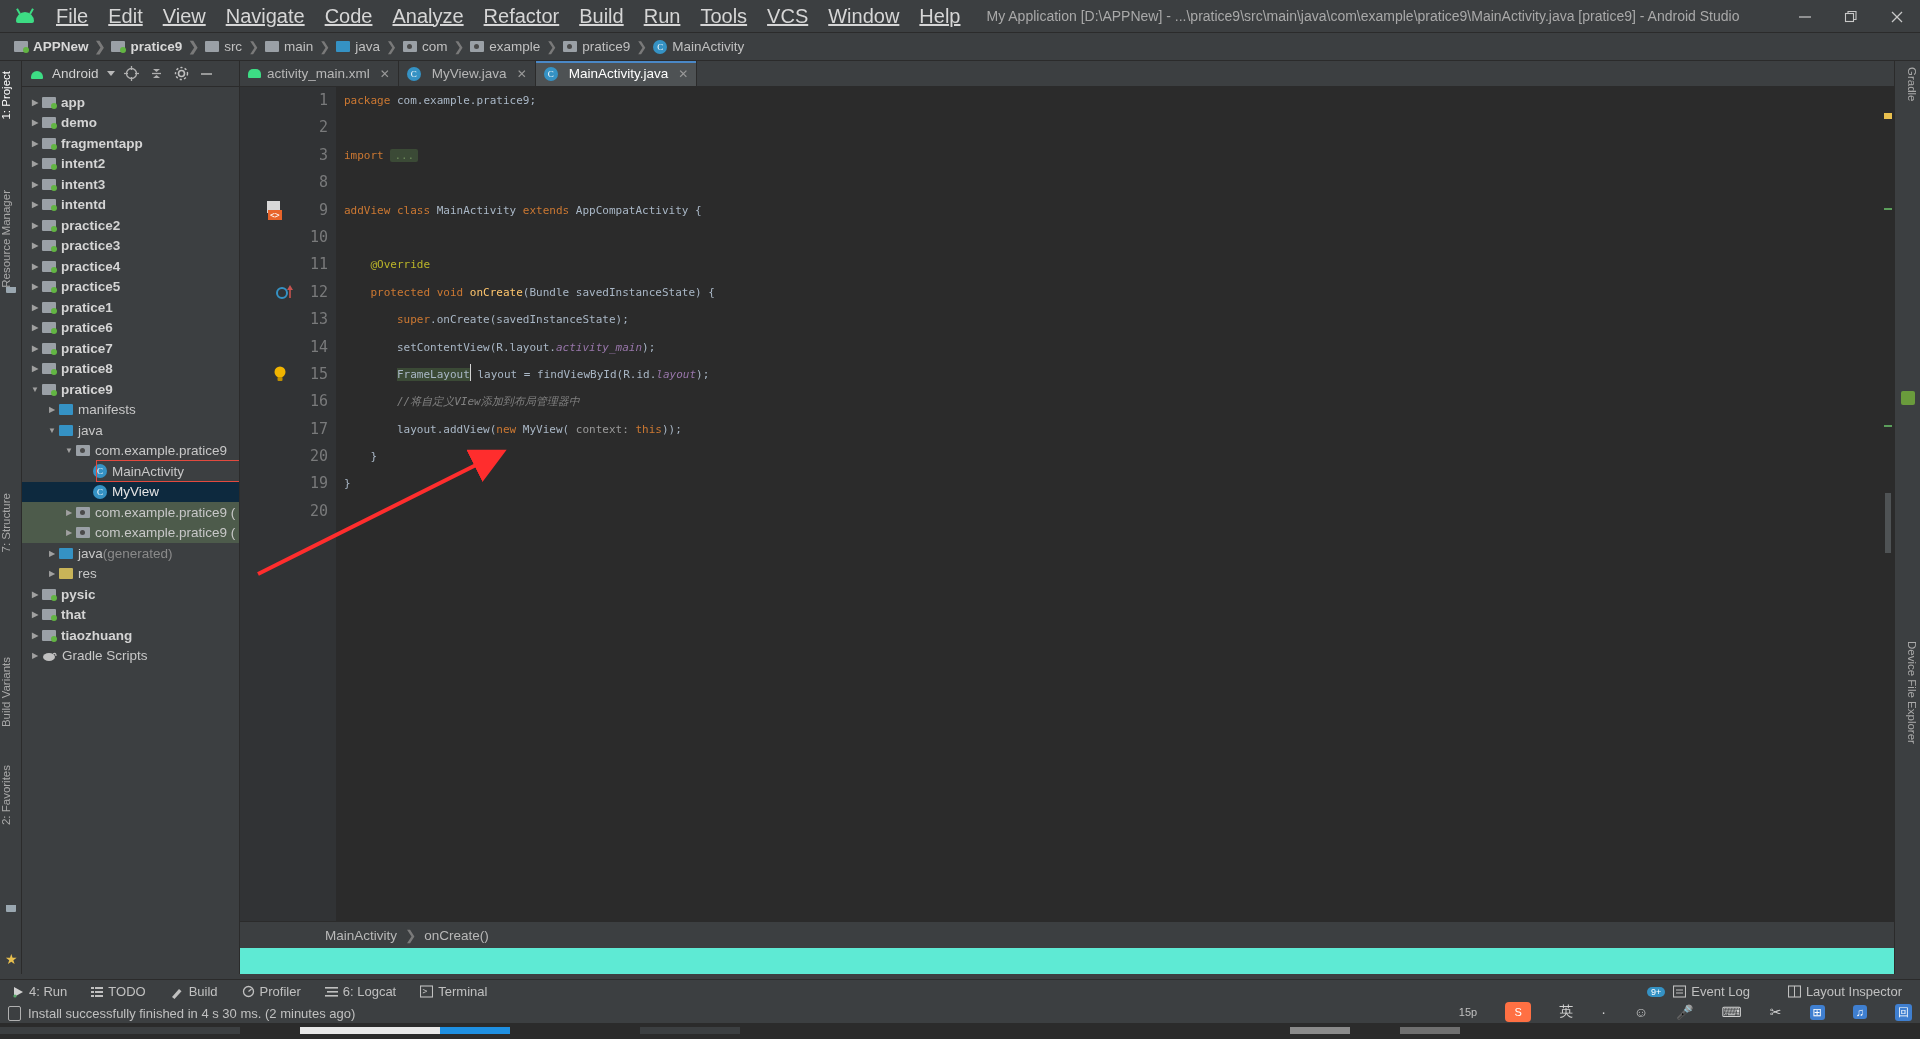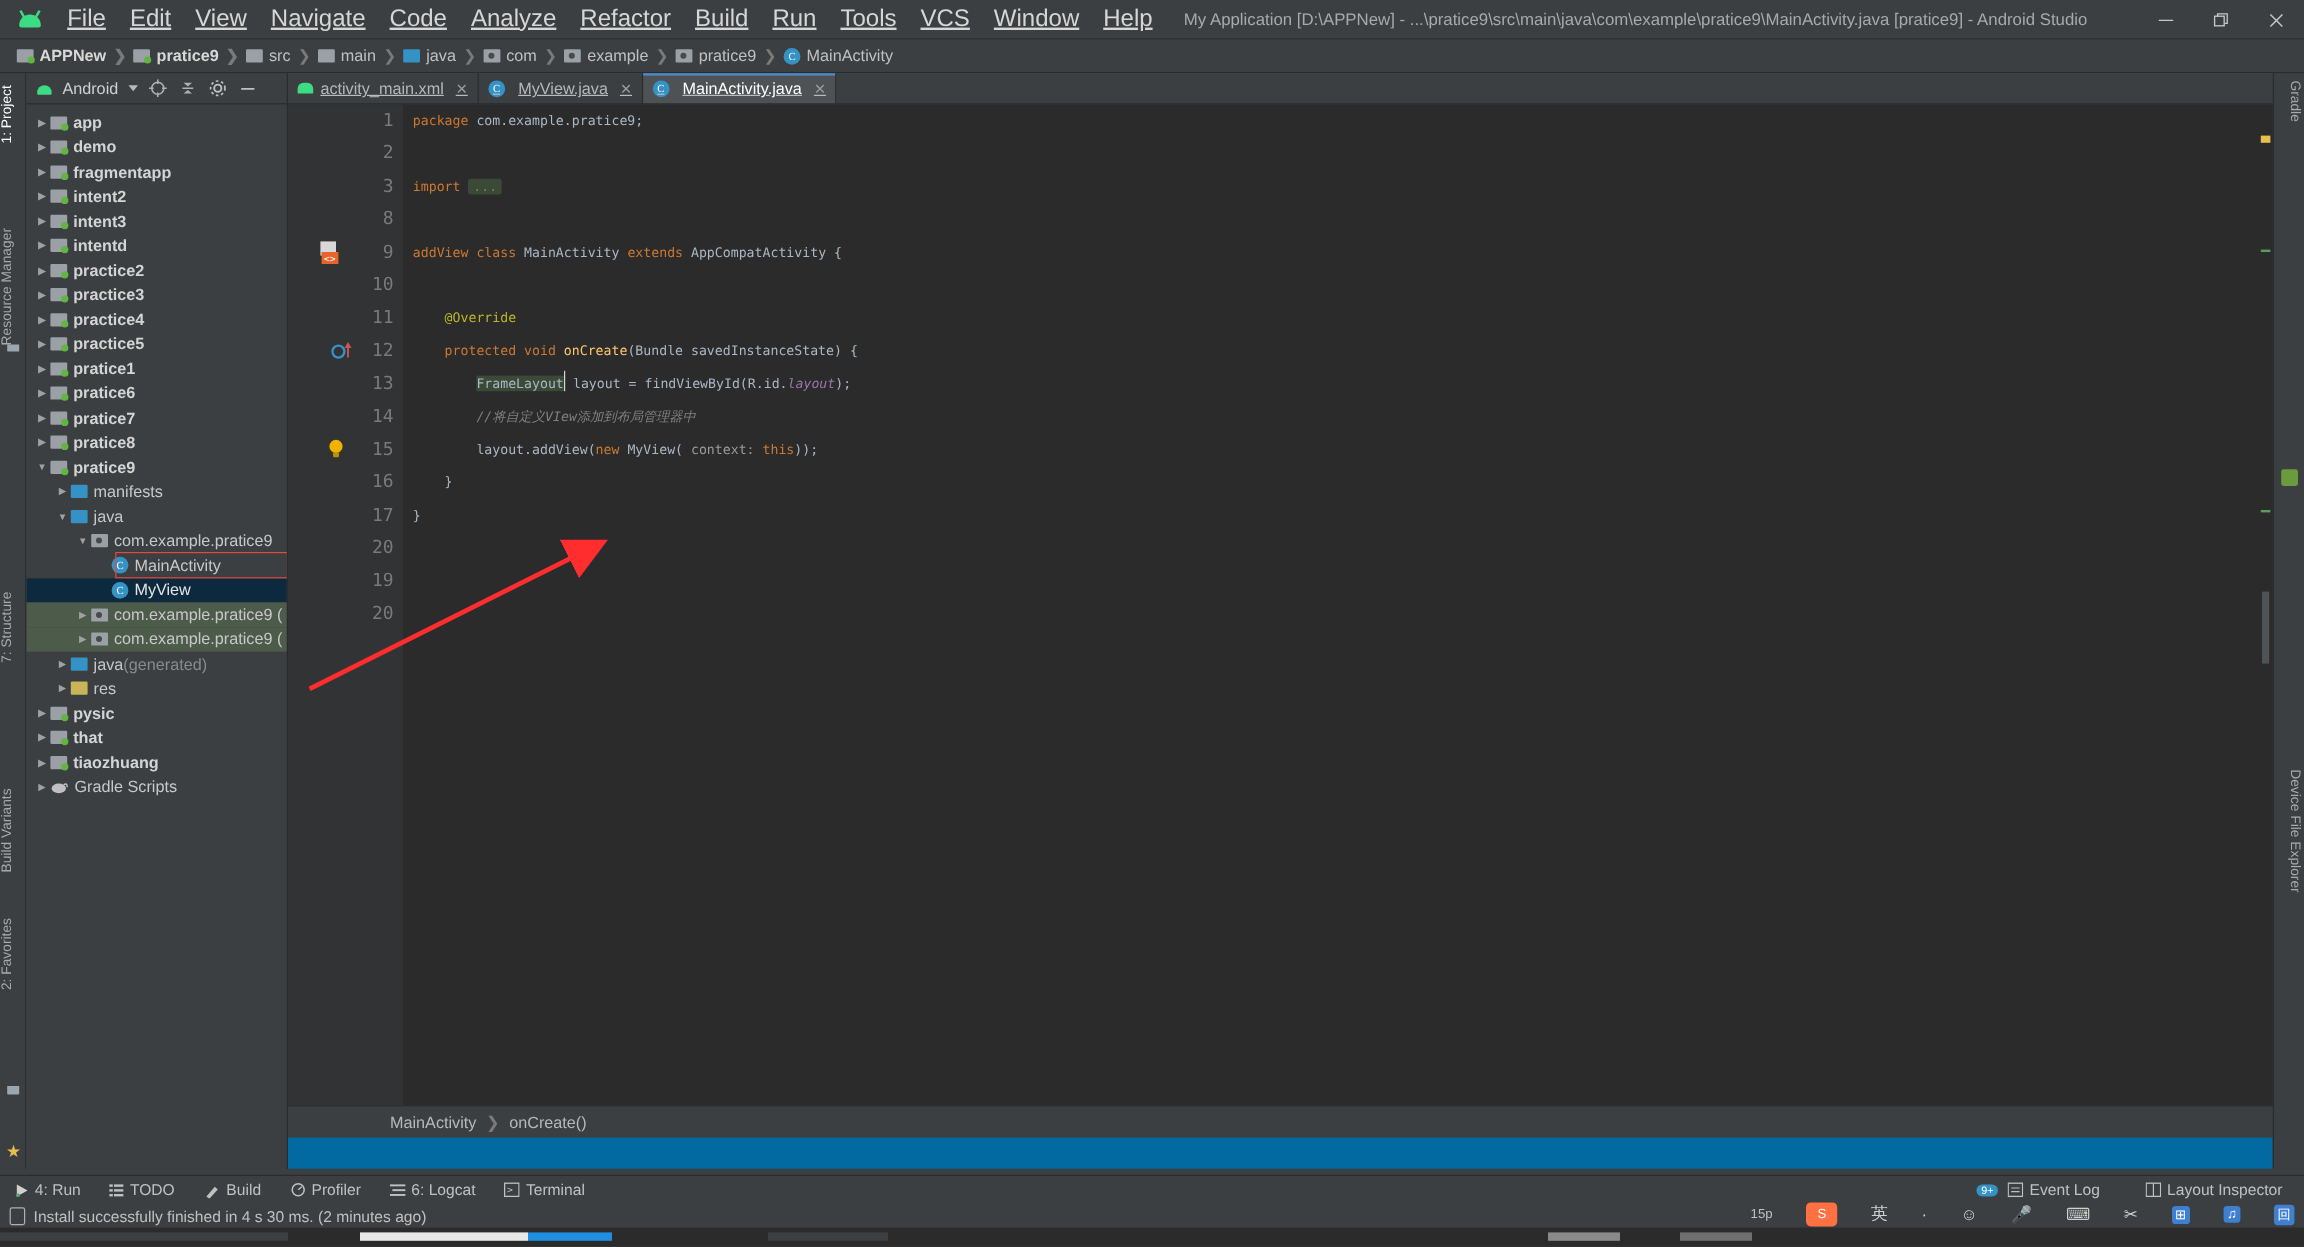--- a/index.html
+++ b/index.html
@@ -123,21 +123,21 @@
   .arrow{
     width:14px; display:inline-block; text-align:center; font-size:8px; color:#a0a0a0;
     flex:0 0 14px;
   }
   .gray{ color:#8a8a8a; font-weight:normal; }
   .redbox{
     position:absolute; border:1.5px solid #e24a3f; pointer-events:none;
   }
 
   
-  .editorwrap{ position:absolute; left:240px; top:61px; right:26px; height:913px; background:#0369a1;text-decoration:underline;}
+  .editorwrap{ position:absolute; left:240px; top:61px; right:26px; height:913px; background:#5eead4;}
   .tabbar{
     height:26px; background:#3c3f41; display:flex; align-items:stretch;
     border-bottom:1px solid #2b2b2b;
   }
   .etab{
     display:flex; align-items:center; gap:6px; padding:0 8px;
     font-size:13.5px; color:#b7b7b7; border-right:1px solid #2b2b2b;
     position:relative; cursor:default;
   }
   .etab.active{ background:#4e5254; color:#ffffff; }
@@ -708,20 +708,22 @@
         </div>
       <div class="code">
         <div class="cl"><span class="kw">package</span><span class="plain"> com.example.pratice9;</span></div>
         <div class="cl"></div>
         <div class="cl"><span class="kw">import</span><span class="plain"> </span><span class="fold">...</span></div>
         <div class="cl"></div>
         <div class="cl"><span class="kw">addView class</span><span class="plain"> </span><span class="plain">MainActivity</span><span class="plain"> </span><span class="kw">extends</span><span class="plain"> AppCompatActivity {</span></div>
         <div class="cl"></div>
         <div class="cl"><span class="plain">    </span><span class="ann">@Override</span></div>
         <div class="cl"><span class="plain">    </span><span class="kw">protected void</span><span class="plain"> </span><span class="fn">onCreate</span><span class="plain">(Bundle savedInstanceState) {</span></div>
+        <div class="cl"><span class="plain">        </span><span class="kw">super</span><span class="plain">.onCreate(savedInstanceState);</span></div>
+        <div class="cl"><span class="plain">        setContentView(R.layout.</span><span class="fld">activity_main</span><span class="plain">);</span></div>
         <div class="cl"><span class="plain">        </span><span class="hl plain">FrameLayout</span><span class="caret-bar"></span><span class="plain"> layout = findViewById(R.id.</span><span class="fld">layout</span><span class="plain">);</span></div>
         <div class="cl"><span class="plain">        </span><span class="cmt">//将自定义VIew添加到布局管理器中</span></div>
         <div class="cl"><span class="plain">        layout.addView(</span><span class="kw">new</span><span class="plain"> MyView( </span><span class="param">context:</span><span class="plain"> </span><span class="kw">this</span><span class="plain">));</span></div>
         <div class="cl"><span class="plain">    }</span></div>
         <div class="cl"><span class="plain">}</span></div>
         <div class="cl"></div>
       </div>
 
       <div class="scroll-right">
         <div class="marker" style="top:0px;background:#e8bf4e;height:6px;"></div>

